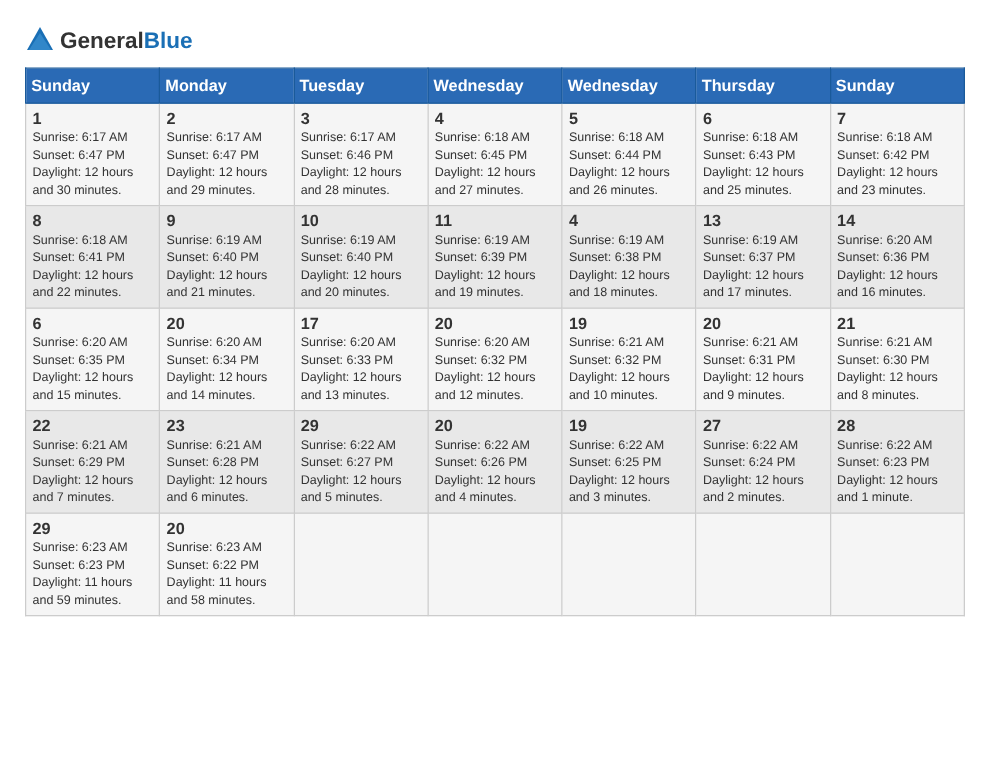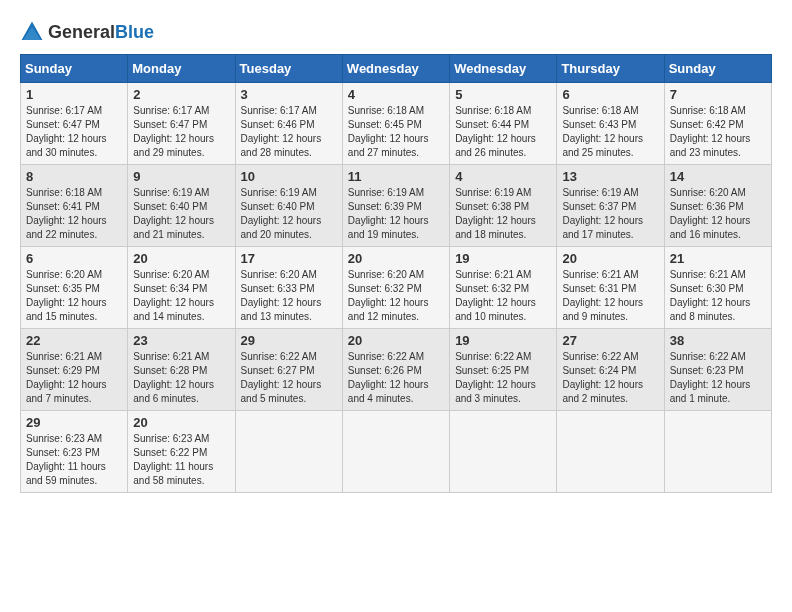--- a/index.html
+++ b/index.html
@@ -217,21 +217,21 @@
         </td>
         <td>
           <span class="day-num">19</span>
           <div class="day-info">Sunrise: 6:22 AM<br>Sunset: 6:25 PM<br>Daylight: 12 hours and 3 minutes.</div>
         </td>
         <td>
           <span class="day-num">27</span>
           <div class="day-info">Sunrise: 6:22 AM<br>Sunset: 6:24 PM<br>Daylight: 12 hours and 2 minutes.</div>
         </td>
         <td>
-          <span class="day-num">38</span>
+          <span class="day-num">28</span>
           <div class="day-info">Sunrise: 6:22 AM<br>Sunset: 6:23 PM<br>Daylight: 12 hours and 1 minute.</div>
         </td>
       </tr>
       <tr>
         <td>
           <span class="day-num">29</span>
           <div class="day-info">Sunrise: 6:23 AM<br>Sunset: 6:23 PM<br>Daylight: 11 hours and 59 minutes.</div>
         </td>
         <td>
           <span class="day-num">20</span>

